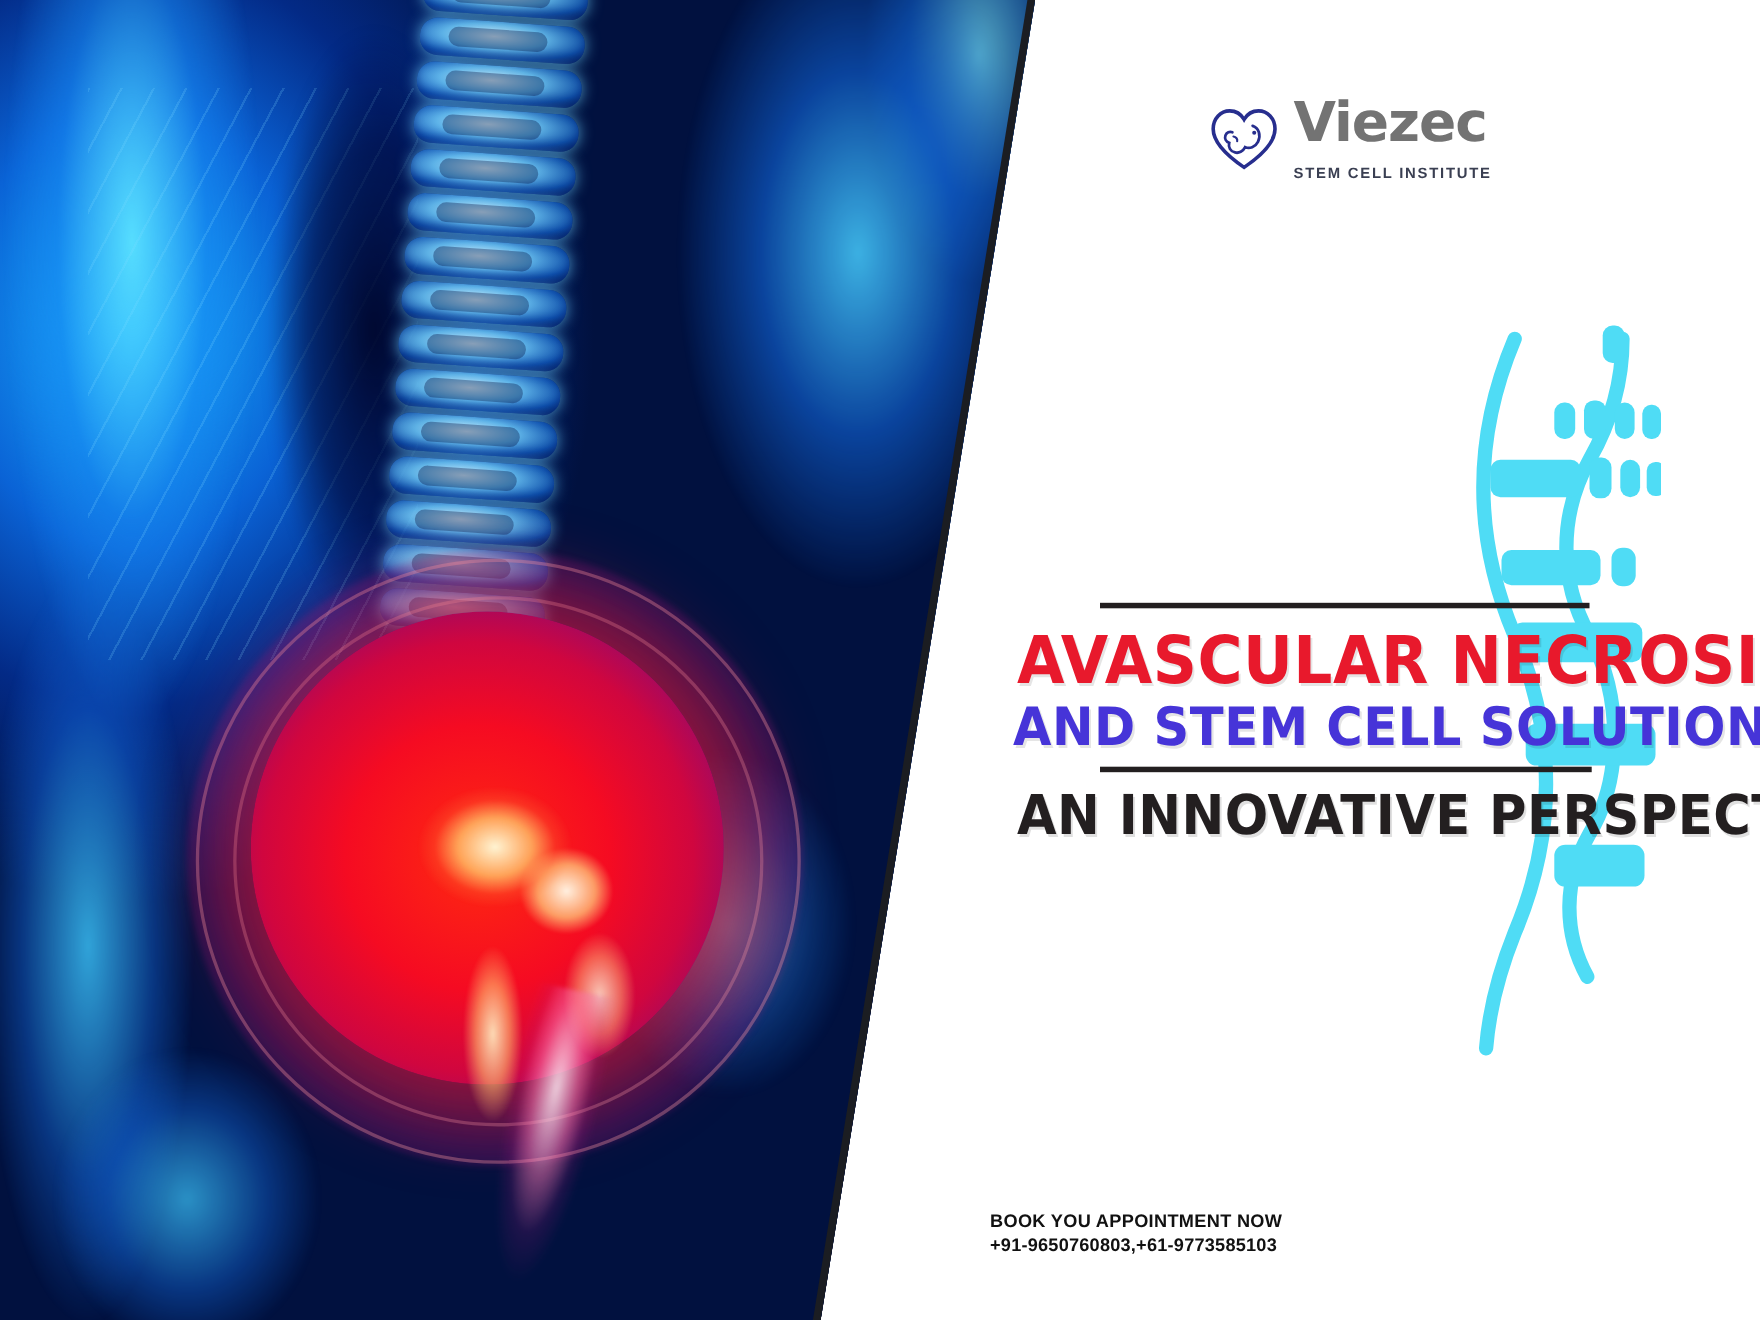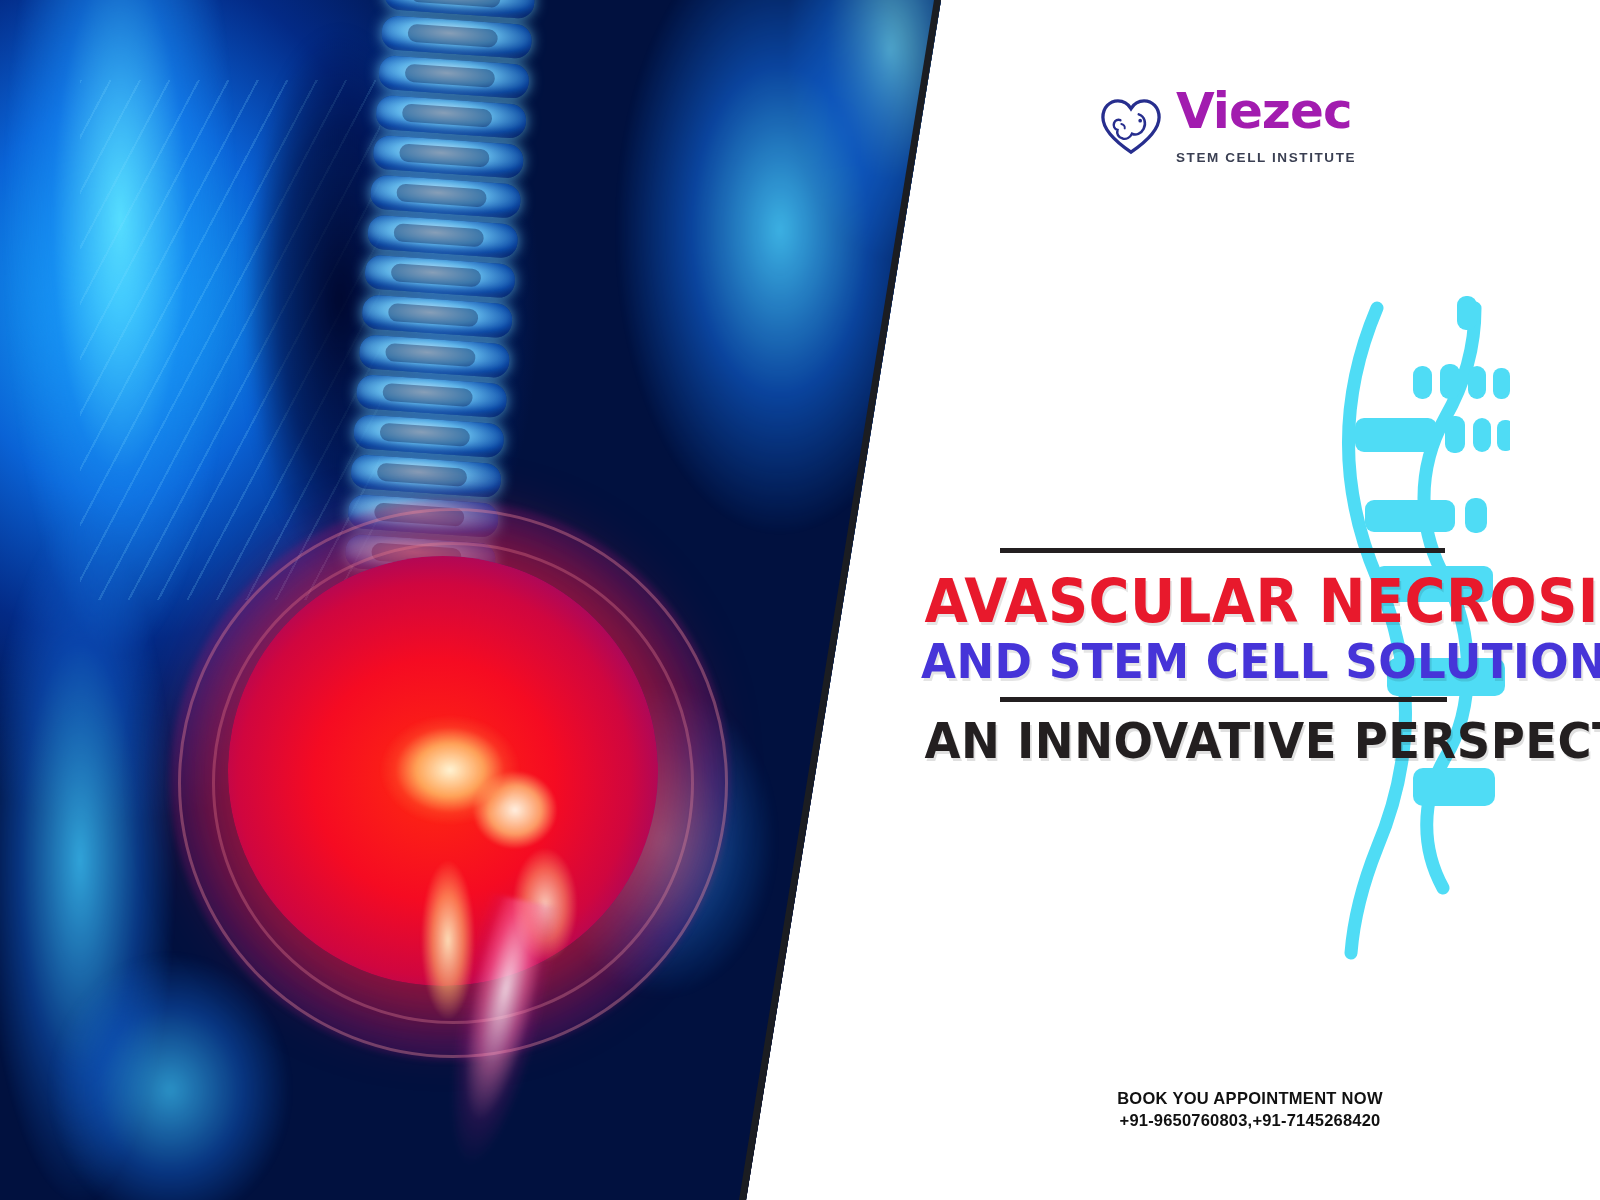--- a/index.html
+++ b/index.html
@@ -118,21 +118,21 @@
   }
 
   
   .logo{
     position:absolute;left:200px;top:88px;display:flex;align-items:center;gap:14px;
   }
   .logo-mark{width:62px;height:62px;flex:0 0 62px;}
   .logo-text{display:flex;flex-direction:column;align-items:flex-start;}
   .logo-word{
     font-size:50px;font-weight:bold;letter-spacing:-1px;line-height:.95;
-    color:#a21caf;font-family:"DejaVu Sans", sans-serif;text-align:right;
+    color:#737373;font-family:"DejaVu Sans", sans-serif;text-align:right;
   }
   .logo-sub{
     font-size:13.5px;letter-spacing:1.6px;color:#3a3f52;font-weight:bold;
     margin-top:14px;font-family:"Liberation Sans", sans-serif;
   }
 
   
   .dna{position:absolute;left:425px;top:288px;width:185px;height:680px;z-index:1;}
 
   
@@ -163,21 +163,21 @@
   }
   .t3{
     font-size:50px;color:#231f20;letter-spacing:.5px;
     transform:scaleX(.93);
     text-shadow:2px 3px 0 rgba(0,0,0,.12);
     margin:0;
   }
 
   
   .cta{
-    position:absolute;left:0;bottom:70px;width:700px;text-align:center;z-index:6;
+    position:absolute;left:0;bottom:58px;width:700px;text-align:left;z-index:6;
   }
   .cta-line1{
     font-size:16.5px;font-weight:bold;color:#111;letter-spacing:.3px;
     font-family:"Liberation Sans", sans-serif;margin-bottom:3px;
   }
   .cta-line2{
     font-size:16.5px;font-weight:bold;color:#111;letter-spacing:.2px;
     font-family:"Liberation Sans", sans-serif;
   }
 </style>
@@ -263,17 +263,17 @@
     <div class="title-block">
       <div class="rule rule-top"></div>
       <div class="tline t1">AVASCULAR NECROSIS</div>
       <div class="tline t2">AND STEM CELL SOLUTIONS:</div>
       <div class="rule rule-mid"></div>
       <div class="tline t3">AN INNOVATIVE PERSPECTIVE</div>
     </div>
 
     <div class="cta">
       <div class="cta-line1">BOOK YOU APPOINTMENT NOW</div>
-      <div class="cta-line2">+91-9650760803,+91-7145268420</div>
+      <div class="cta-line2">+91-9650760803,+61-9773585103</div>
     </div>
 
   </div>
 </div>
 
 </body></html>

